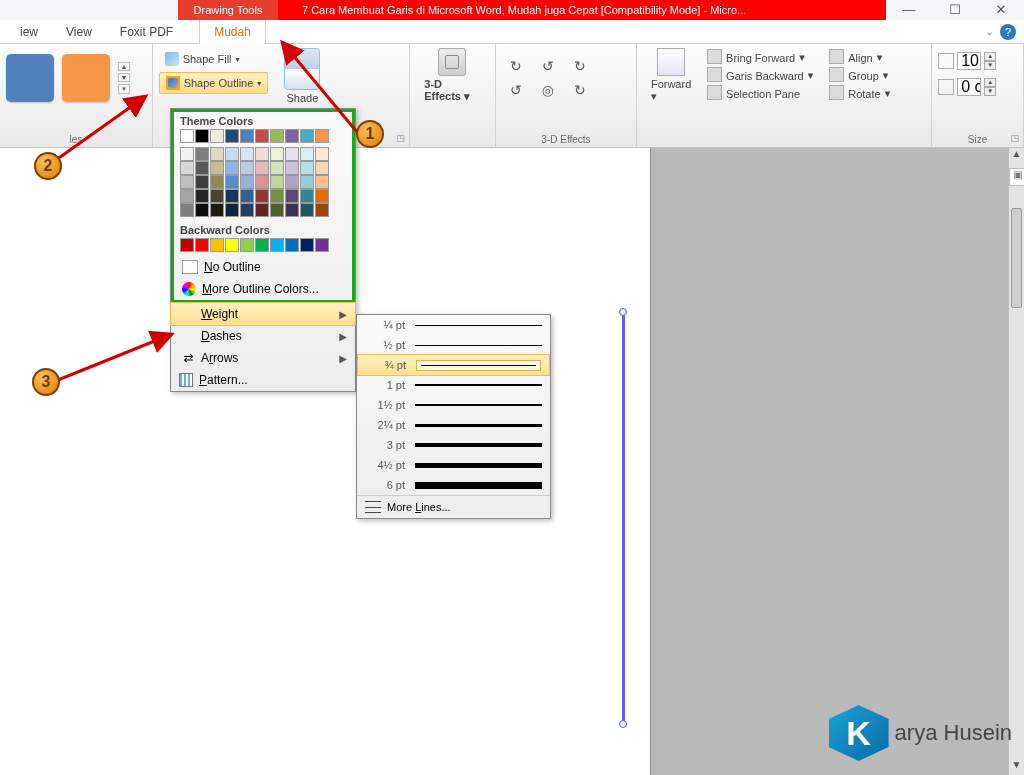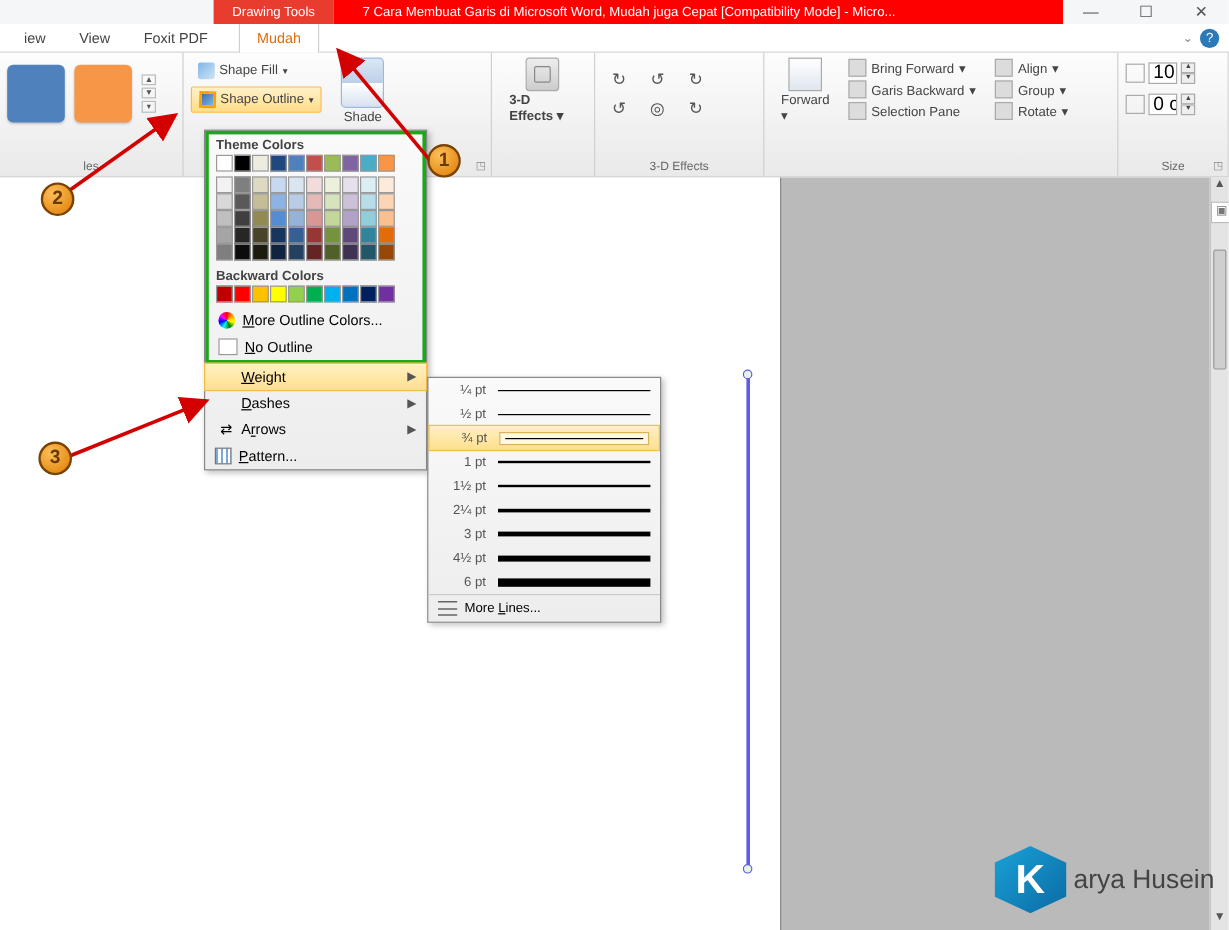--- a/index.html
+++ b/index.html
@@ -344,26 +344,26 @@
         <div class="swatch" style="background: rgb(255, 192, 0);"></div>
         <div class="swatch" style="background: rgb(255, 255, 0);"></div>
         <div class="swatch" style="background: rgb(146, 208, 80);"></div>
         <div class="swatch" style="background: rgb(0, 176, 80);"></div>
         <div class="swatch" style="background: rgb(0, 176, 240);"></div>
         <div class="swatch" style="background: rgb(0, 112, 192);"></div>
         <div class="swatch" style="background: rgb(0, 32, 96);"></div>
         <div class="swatch" style="background: rgb(112, 48, 160);"></div>
       </div>
     <div class="cd-item">
+      <span class="noout-sw"></span>
+      <span id="noout"><u>N</u>o Outline</span>
+    </div>
+    <div class="cd-item">
       <span class="wheel"></span>
       <span id="morec"><u>M</u>ore Outline Colors...</span>
-    </div>
-    <div class="cd-item">
-      <span class="noout-sw"></span>
-      <span id="noout"><u>N</u>o Outline</span>
     </div>
   </div>
   <div class="cd-item hl">
     <span class="iico weight-ico">
         <div></div>
         <div></div>
         <div></div>
       </span>
     <span id="wght"><u>W</u>eight</span>
     <span class="arrow">▶</span>

